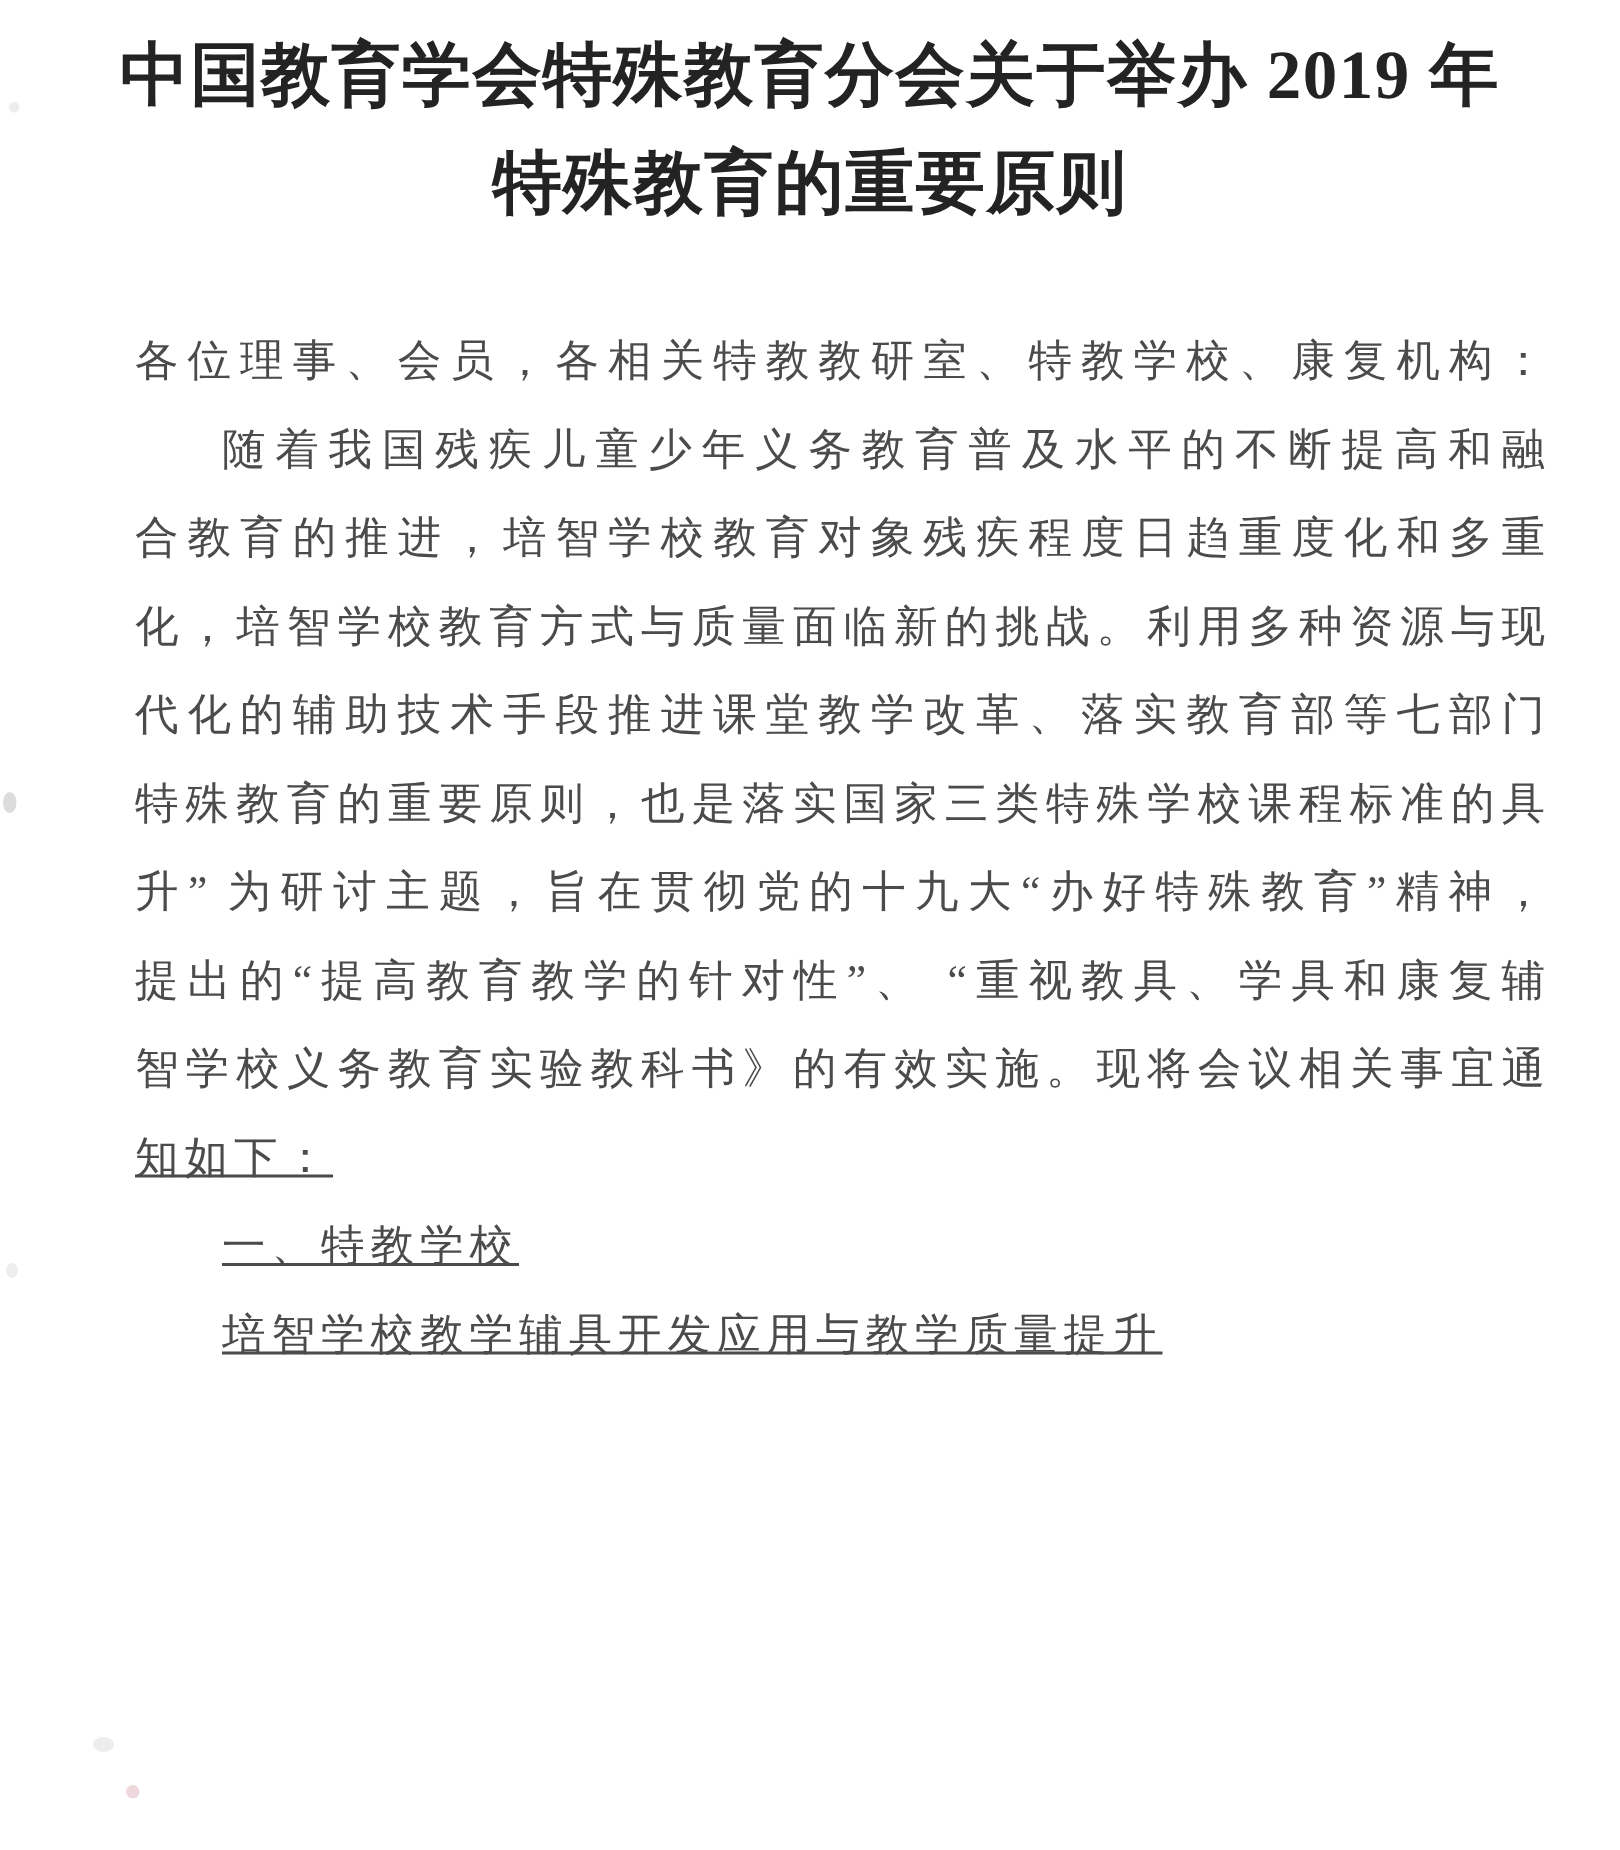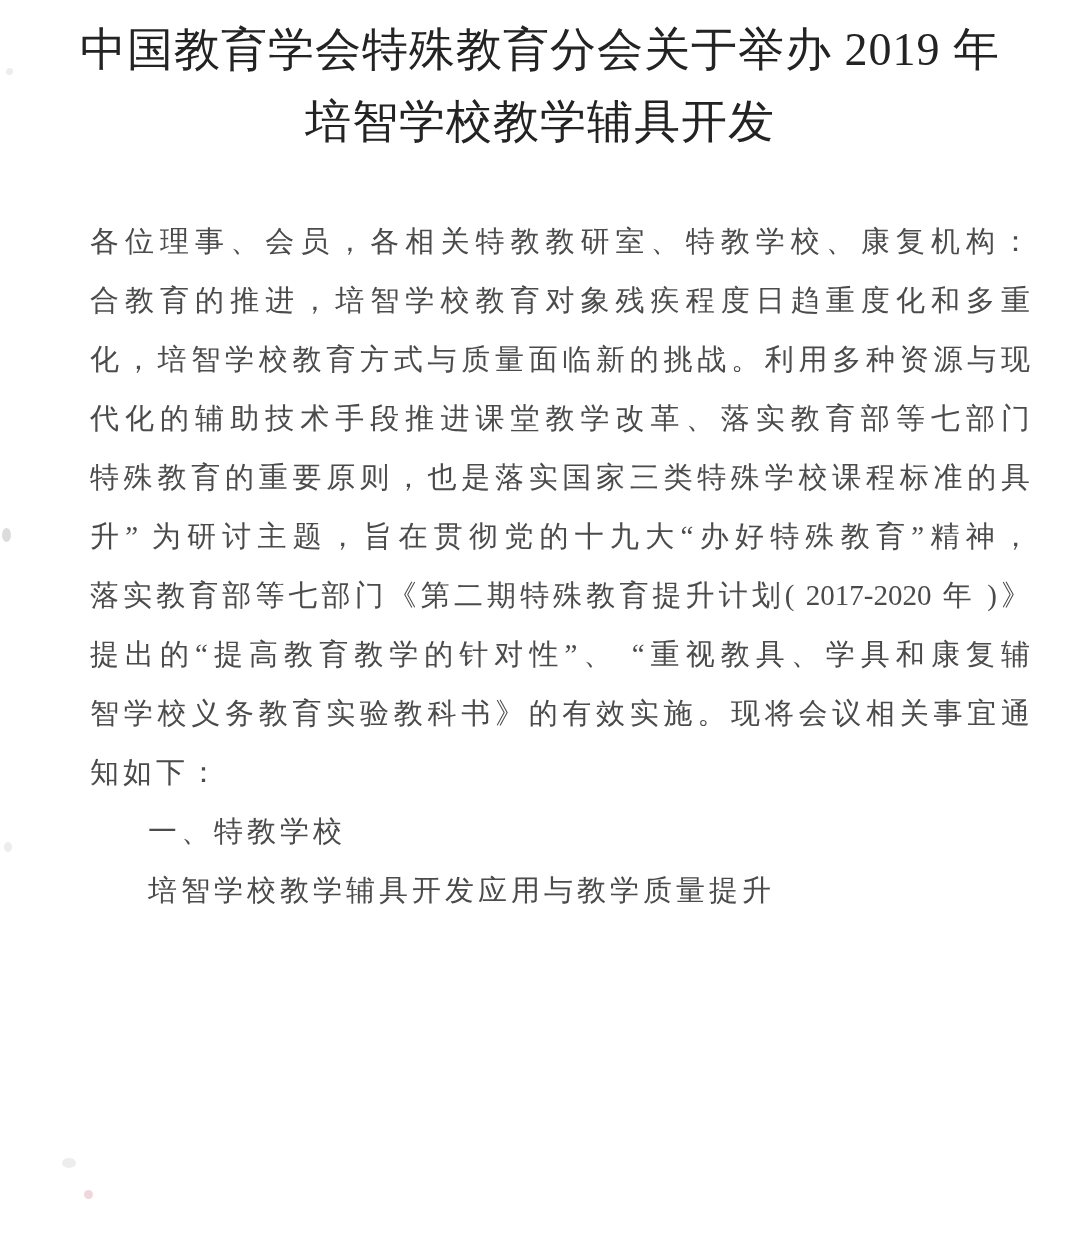--- a/index.html
+++ b/index.html
@@ -14,21 +14,21 @@
     margin: 0 auto;
     background: var(--bg-color, #ffffff);
     overflow: hidden;
     font-family: "Liberation Serif", "DejaVu Serif", serif;
   }
   .title-block {
     padding-top: 14px;
   }
   .title-line {
     text-align: center;
-    font-weight: 400;
+    font-weight: 700;
     font-size: 46px;
     line-height: 72px;
     letter-spacing: 1px;
     color: var(--title-color, #232323);
     white-space: nowrap;
   }
   .body-block {
     margin: 54px 50px 0 90px;
   }
   .bline {
@@ -39,49 +39,50 @@
   .justify {
     text-align: justify;
     text-align-last: justify;
   }
   .indent {
     text-indent: 2em;
   }
   .plain {
     text-align: left;
     letter-spacing: 4px;
+    text-decoration: underline;
   }
   
   .artifact {
     position: absolute;
     border-radius: 50%;
     pointer-events: none;
   }
   .a-gray { background: #9a9a9a; opacity: 0.35; }
   .a-soft { background: #c2c2c2; opacity: 0.30; }
   .a-pink { background: #dca8b4; opacity: 0.45; }
 </style>
 </head>
 <body>
 
 <div class="page">
 
   <header class="title-block">
     <div class="title-line">中国教育学会特殊教育分会关于举办 2019 年</div>
-    <div class="title-line">培智学校教学辅具开发</div>
+    <div class="title-line">特殊教育的重要原则</div>
   </header>
 
   <main class="body-block">
     <div class="bline justify">各位理事、会员，各相关特教教研室、特教学校、康复机构：</div>
+    <div class="bline justify indent">随着我国残疾儿童少年义务教育普及水平的不断提高和融</div>
     <div class="bline justify">合教育的推进，培智学校教育对象残疾程度日趋重度化和多重</div>
     <div class="bline justify">化，培智学校教育方式与质量面临新的挑战。利用多种资源与现</div>
     <div class="bline justify">代化的辅助技术手段推进课堂教学改革、落实教育部等七部门</div>
     <div class="bline justify">特殊教育的重要原则，也是落实国家三类特殊学校课程标准的具</div>
     <div class="bline justify">升” 为研讨主题，旨在贯彻党的十九大“办好特殊教育”精神，</div>
-    <div class="bline justify">落实教育部等七部门《第二期特殊教育提升计划( 2017-2020 年 )》</div>
     <div class="bline justify">提出的“提高教育教学的针对性”、 “重视教具、学具和康复辅</div>
     <div class="bline justify">智学校义务教育实验教科书》的有效实施。现将会议相关事宜通</div>
     <div class="bline plain">知如下：</div>
     <div class="bline plain indent">一、特教学校</div>
     <div class="bline plain indent">培智学校教学辅具开发应用与教学质量提升</div>
   </main>
 
   <div class="artifact a-gray" style="left:2px; top:528px; width:9px; height:14px;"></div>
   <div class="artifact a-soft" style="left:4px; top:842px; width:8px; height:10px;"></div>
   <div class="artifact a-soft" style="left:62px; top:1158px; width:14px; height:10px;"></div>

